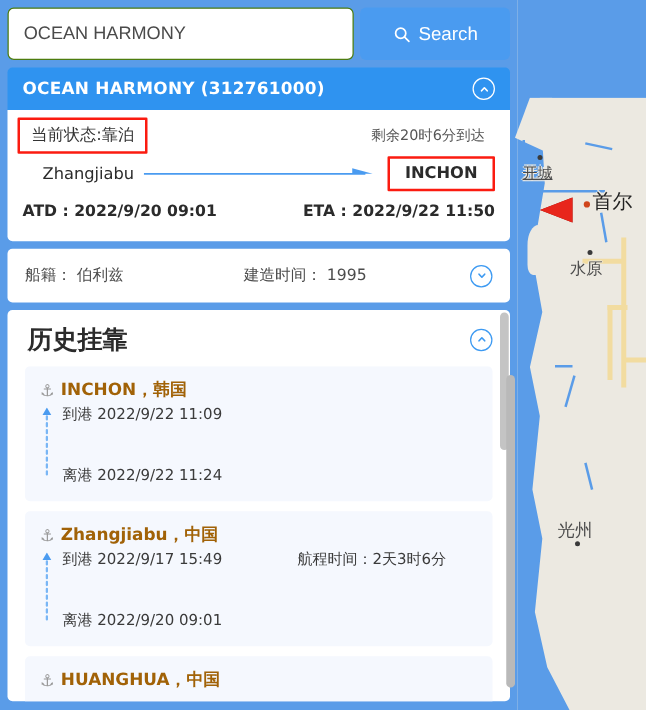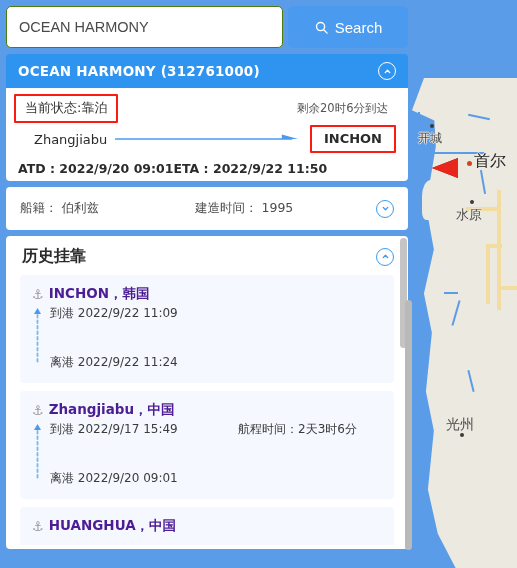--- a/index.html
+++ b/index.html
@@ -137,21 +137,21 @@
   }
   .circ-btn.blue { border-color: #3d9af2; }
   .chev { width: 9px; height: 9px; }
 
   
   .status-card {
     background: #fff;
     border-radius: 0 0 4px 4px;
     padding: 8px 12px 10px 12px;
     position: relative;
-    height: 93px;
+    height: 105px;
   }
   .status-line1 {
     display: flex;
     align-items: center;
     justify-content: space-between;
     height: 24px;
   }
   .status-now {
     font-size: 13px;
     color: #333;
@@ -190,20 +190,21 @@
     font-weight: bold;
     color: #2b2b2b;
     font-family: "DejaVu Sans", sans-serif;
     border: 2px solid #fb1b10;
     padding: 4px 12px 5px 12px;
     border-radius: 1px;
     white-space: nowrap;
   }
   .times-line {
     display: flex;
+    justify-content: space-between;
     align-items: center;
     margin-top: 7px;
     font-size: 12.5px;
     font-weight: bold;
     color: #2b2b2b;
     font-family: "DejaVu Sans", sans-serif;
   }
 
   
   .detail-card {
@@ -230,21 +231,21 @@
     overflow: hidden;
     position: relative;
   }
   .history-head {
     display: flex;
     align-items: center;
     padding: 10px 14px 8px 16px;
   }
   .history-head .ttl {
     flex: 1;
-    font-size: 16px;
+    font-size: 20px;
     font-weight: bold;
     color: #2b2b2b;
     font-family: "DejaVu Sans", sans-serif;
   }
   .history-list {
     padding: 0 14px 0 14px;
     height: 270px;
     overflow: hidden;
   }
   .hist-item {
@@ -262,21 +263,21 @@
   }
   .anchor-icon {
     font-size: 13px;
     color: #9a9a9a;
     line-height: 1;
     flex: none;
   }
   .hist-port {
     font-size: 13.5px;
     font-weight: bold;
-    color: #4c1d95;
+    color: #a16207;
     font-family: "DejaVu Sans", sans-serif;
   }
   .hist-body {
     position: relative;
     padding-left: 18px;
   }
   .timeline {
     position: absolute;
     left: 1px; top: 3px;
     width: 9px; height: 56px;
@@ -345,21 +346,21 @@
     <div class="river" style="left:470px;top:370px;width:2px;height:22px;transform:rotate(-14deg);"></div>
     <div class="river" style="left:444px;top:292px;width:14px;height:2px;"></div>
 
     <div class="road" style="left:497px;top:190px;width:4px;height:120px;"></div>
     <div class="road" style="left:466px;top:207px;width:34px;height:4px;"></div>
     <div class="road" style="left:486px;top:244px;width:4px;height:60px;"></div>
     <div class="road" style="left:486px;top:244px;width:16px;height:4px;"></div>
     <div class="road" style="left:499px;top:286px;width:18px;height:4px;"></div>
 
     <div class="city-dot" style="left:430px;top:124px;"></div>
-    <div class="city-label" style="left:418px;top:130px;font-size:12px;">开城</div>
+    <div class="city-label" style="left:418px;top:130px;font-size:12px;text-decoration:underline;">开城</div>
 
     <div class="city-dot red" style="left:467px;top:161px;"></div>
     <div class="city-label" style="left:474px;top:151px;font-size:16px;color:#222;">首尔</div>
 
     <div class="city-dot" style="left:470px;top:200px;"></div>
     <div class="city-label" style="left:456px;top:206px;font-size:13px;">水原</div>
 
     <div class="city-dot" style="left:460px;top:433px;"></div>
     <div class="city-label" style="left:446px;top:416px;font-size:14px;">光州</div>
 

